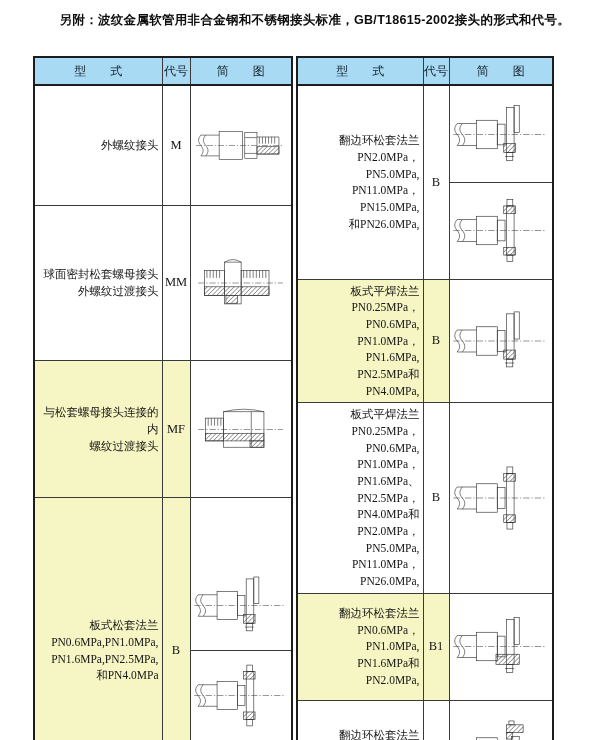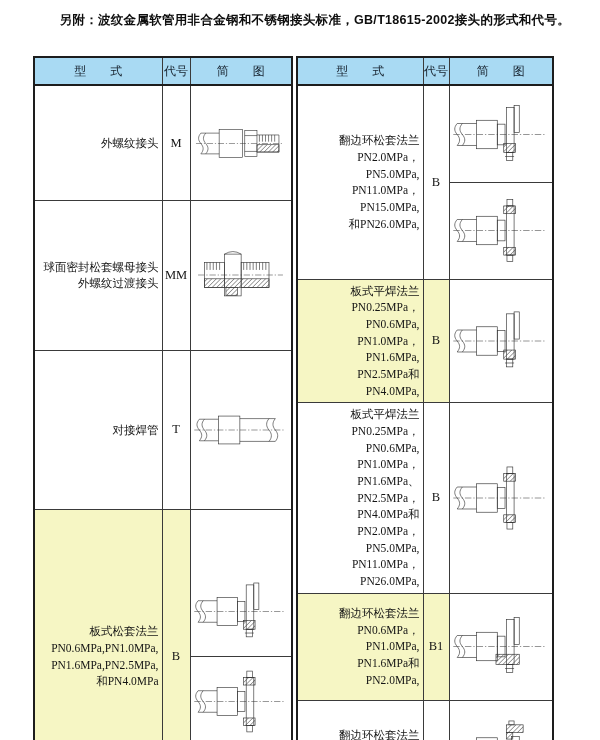--- a/index.html
+++ b/index.html
@@ -117,36 +117,39 @@
                 <line x1="100" y1="30" x2="100" y2="42" stroke="#333" stroke-width="1"></line>
                 <line x1="105" y1="30" x2="105" y2="42" stroke="#333" stroke-width="1"></line>
                 <line x1="110" y1="30" x2="110" y2="42" stroke="#333" stroke-width="1"></line>
                 <line x1="115" y1="30" x2="115" y2="42" stroke="#333" stroke-width="1"></line>
                 <rect x="18" y="56" width="102" height="14" fill="url(#hp)" stroke="#333" stroke-width="1"></rect>
                 <rect x="52" y="70" width="18" height="12" fill="url(#hp)" stroke="#333" stroke-width="1"></rect>
               </svg>
             </div>
           </td>
       </tr>
-      <tr style="height:98px">
-        <td class="type">对接焊管</td>
-        <td class="code">T</td>
-        <td class="diag">
-            <div class="dbox" style="height:94px">
-              <svg viewBox="0 0 150 100" width="95" height="88" preserveAspectRatio="xMidYMid meet">
-                <line x1="2" y1="50" x2="146" y2="50" stroke="#333" stroke-width="0.8" stroke-dasharray="10 3 2 3"></line>
-                <line x1="10" y1="33" x2="40" y2="33" stroke="#333" stroke-width="1"></line>
-                <line x1="10" y1="67" x2="40" y2="67" stroke="#333" stroke-width="1"></line>
-                <path d="M 10 33 c -5 6 -5 11 0 17 c 5 6 5 11 0 17" fill="none" stroke="#333" stroke-width="1"></path>
-                <path d="M 18 33 c -5 6 -5 11 0 17 c 5 6 5 11 0 17" fill="none" stroke="#333" stroke-width="1"></path>
-                <rect x="40" y="28" width="34" height="44" fill="none" stroke="#333" stroke-width="1"></rect>
-                <line x1="74" y1="32" x2="130" y2="32" stroke="#333" stroke-width="1"></line>
-                <line x1="74" y1="68" x2="130" y2="68" stroke="#333" stroke-width="1"></line>
-                <path d="M 130 32 c -5 6 -5 12 0 18 c 5 6 5 12 0 18" fill="none" stroke="#333" stroke-width="1"></path>
-                <path d="M 120 32 c -5 6 -5 12 0 18 c 5 6 5 12 0 18" fill="none" stroke="#333" stroke-width="1"></path>
+      <tr style="height:81px">
+        <td class="type hl">与松套螺母接头连接的内
+螺纹过渡接头</td>
+        <td class="code hl">MF</td>
+        <td class="diag">
+            <div class="dbox" style="height:77px">
+              <svg viewBox="0 0 150 100" width="95" height="71" preserveAspectRatio="xMidYMid meet">
+                <line x1="8" y1="50" x2="142" y2="50" stroke="#333" stroke-width="0.8" stroke-dasharray="10 3 2 3"></line>
+                <rect x="20" y="32" width="28" height="36" fill="none" stroke="#333" stroke-width="1"></rect>
+                <line x1="24" y1="32" x2="24" y2="44" stroke="#333" stroke-width="1"></line>
+                <line x1="29" y1="32" x2="29" y2="44" stroke="#333" stroke-width="1"></line>
+                <line x1="34" y1="32" x2="34" y2="44" stroke="#333" stroke-width="1"></line>
+                <line x1="39" y1="32" x2="39" y2="44" stroke="#333" stroke-width="1"></line>
+                <line x1="44" y1="32" x2="44" y2="44" stroke="#333" stroke-width="1"></line>
+                <rect x="48" y="22" width="64" height="56" fill="none" stroke="#333" stroke-width="1"></rect>
+                <path d="M48 22 Q80 14 112 22" fill="none" stroke="#333" stroke-width="1"></path>
+                <line x1="92" y1="22" x2="92" y2="78" stroke="#333" stroke-width="1"></line>
+                <rect x="20" y="56" width="92" height="12" fill="url(#hp)" stroke="#333" stroke-width="1"></rect>
+                <rect x="90" y="68" width="22" height="10" fill="url(#hp)" stroke="#333" stroke-width="1"></rect>
               </svg>
             </div>
           </td>
       </tr>
       <tr style="height:181px">
         <td class="type hl">板式松套法兰
 PN0.6MPa,PN1.0MPa,
 PN1.6MPa,PN2.5MPa,
 和PN4.0MPa</td>
         <td class="code hl">B</td>

